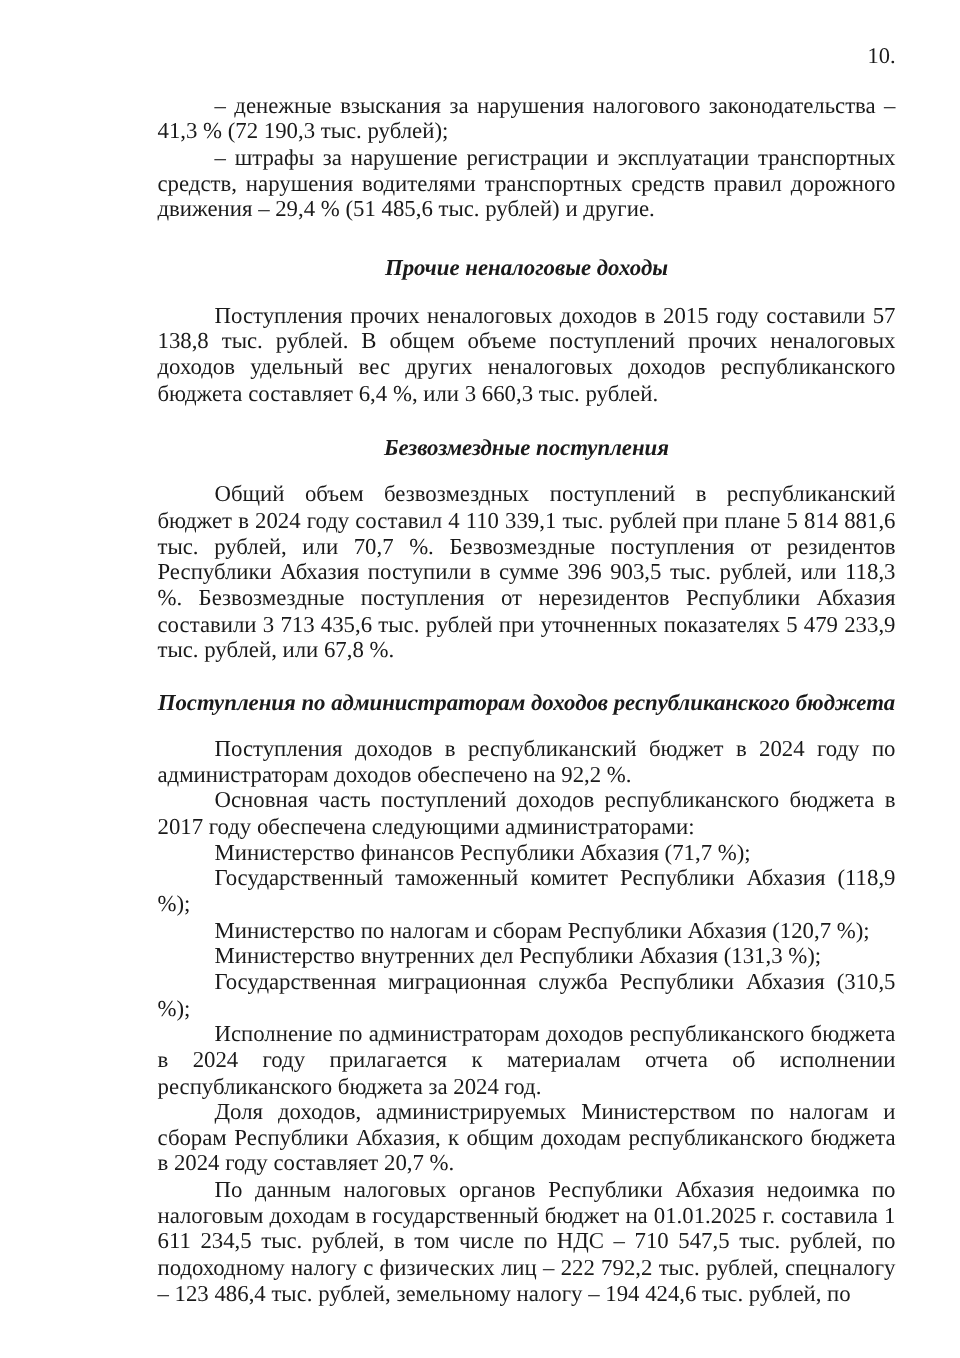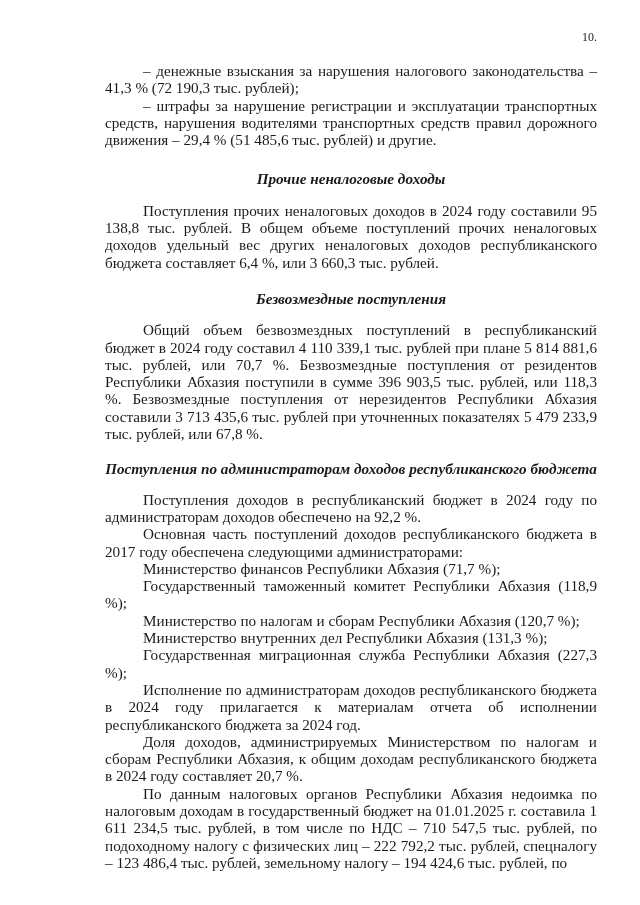--- a/index.html
+++ b/index.html
@@ -1,46 +1,46 @@
 <!DOCTYPE html>
 <html><head>
   <meta charset="utf-8">
   <style>
     html, body { margin: 0; padding: 0; background: #ffffff; }
     body { width: 640px; height: 905px; overflow: hidden; position: relative;
            font-family: "Liberation Serif", "DejaVu Serif", serif; color: #1a1a1a; }
-    .page-number { position: absolute; top: 30px; right: 43px; font-size: 12px; }
+    .page-number { position: absolute; top: 30px; right: 43px; font-size: 15px; }
     .content { position: absolute; left: 105px; top: 62px; width: 492px;
                font-size: 15.2px; line-height: 17.3px; }
     p { margin: 0; text-align: justify; }
     .indent { text-indent: 38px; }
     h2 { font-size: 15.2px; font-weight: bold; text-align: center; margin: 0; line-height: 17.3px; font-style: italic; }
     .h-gap-1 { margin-top: 22px; margin-bottom: 14px; }
     .h-gap-2 { margin-top: 19px; margin-bottom: 14px; }
     .h-gap-3 { margin-top: 18px; margin-bottom: 13px; white-space: nowrap; }
   </style>
 </head>
 <body>
 
 <div class="page-number">10.</div>
 
 <div class="content">
   <p class="indent">– денежные взыскания за нарушения налогового законодательства – 41,3 % (72 190,3 тыс. рублей);</p>
   <p class="indent">– штрафы за нарушение регистрации и эксплуатации транспортных средств, нарушения водителями транспортных средств правил дорожного движения – 29,4 % (51 485,6 тыс. рублей) и другие.</p>
 
   <h2 class="h-gap-1">Прочие неналоговые доходы</h2>
-  <p class="indent">Поступления прочих неналоговых доходов в 2024 году составили 95 138,8 тыс. рублей. В общем объеме поступлений прочих неналоговых доходов удельный вес других неналоговых доходов республиканского бюджета составляет 6,4 %, или 3 660,3 тыс. рублей.</p>
+  <p class="indent">Поступления прочих неналоговых доходов в 2015 году составили 57 138,8 тыс. рублей. В общем объеме поступлений прочих неналоговых доходов удельный вес других неналоговых доходов республиканского бюджета составляет 6,4 %, или 3 660,3 тыс. рублей.</p>
 
   <h2 class="h-gap-2">Безвозмездные поступления</h2>
   <p class="indent">Общий объем безвозмездных поступлений в республиканский бюджет в 2024 году составил 4 110 339,1 тыс. рублей при плане 5 814 881,6 тыс. рублей, или 70,7 %. Безвозмездные поступления от резидентов Республики Абхазия поступили в сумме 396 903,5 тыс. рублей, или 118,3 %. Безвозмездные поступления от нерезидентов Республики Абхазия составили 3 713 435,6 тыс. рублей при уточненных показателях 5 479 233,9 тыс. рублей, или 67,8 %.</p>
 
   <h2 class="h-gap-3">Поступления по администраторам доходов республиканского бюджета</h2>
   <p class="indent">Поступления доходов в республиканский бюджет в 2024 году по администраторам доходов обеспечено на 92,2 %.</p>
   <p class="indent">Основная часть поступлений доходов республиканского бюджета в 2017 году обеспечена следующими администраторами:</p>
   <p class="indent">Министерство финансов Республики Абхазия (71,7 %);</p>
   <p class="indent">Государственный таможенный комитет Республики Абхазия (118,9 %);</p>
   <p class="indent">Министерство по налогам и сборам Республики Абхазия (120,7 %);</p>
   <p class="indent">Министерство внутренних дел Республики Абхазия (131,3 %);</p>
-  <p class="indent">Государственная миграционная служба Республики Абхазия (227,3 %);</p>
+  <p class="indent">Государственная миграционная служба Республики Абхазия (310,5 %);</p>
   <p class="indent">Исполнение по администраторам доходов республиканского бюджета в 2024 году прилагается к материалам отчета об исполнении республиканского бюджета за 2024 год.</p>
   <p class="indent">Доля доходов, администрируемых Министерством по налогам и сборам Республики Абхазия, к общим доходам республиканского бюджета в 2024 году составляет 20,7 %.</p>
   <p class="indent">По данным налоговых органов Республики Абхазия недоимка по налоговым доходам в государственный бюджет на 01.01.2025 г. составила 1 611 234,5 тыс. рублей, в том числе по НДС – 710 547,5 тыс. рублей, по подоходному налогу с физических лиц – 222 792,2 тыс. рублей, спецналогу – 123 486,4 тыс. рублей, земельному налогу – 194 424,6 тыс. рублей, по</p>
 </div>
 
 </body></html>

